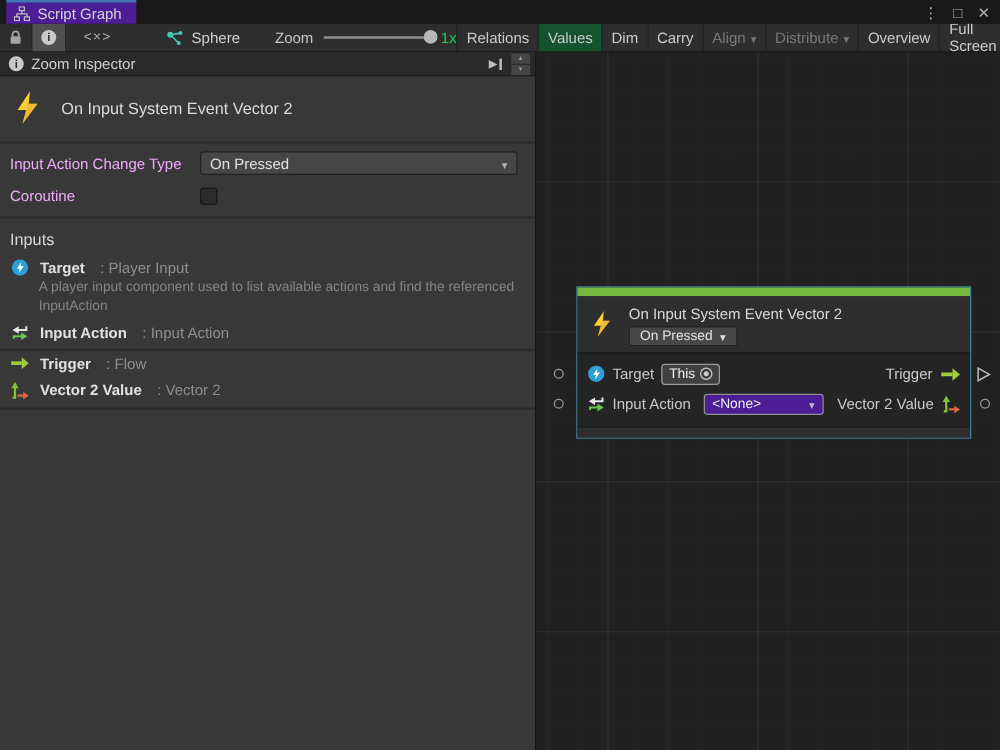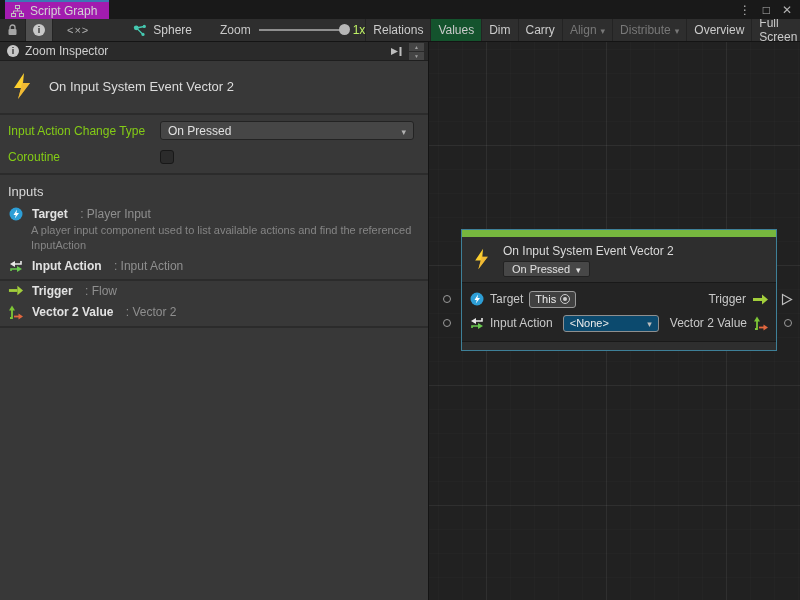--- a/index.html
+++ b/index.html
@@ -1,35 +1,35 @@
 <!DOCTYPE html>
 <html><head>
 <meta charset="utf-8">
 <style>
   * { margin:0; padding:0; box-sizing:border-box; }
   html,body { width:800px; height:600px; overflow:hidden; }
   body { background:#191919; font-family:"Liberation Sans", sans-serif; color:#c8c8c8; }
 
   
   .tabstrip { height:19px; background:#191919; display:flex; align-items:stretch; position:relative; }
-  .tab { margin-left:5px; background:#a21caf; border-top:2px solid #3d76b4; display:flex; align-items:center; gap:6px; padding:0 12px 0 6px; font-size:12px; color:#d4d4d4; }
+  .tab { margin-left:5px; background:#4c1d95; border-top:2px solid #3d76b4; display:flex; align-items:center; gap:6px; padding:0 12px 0 6px; font-size:12px; color:#d4d4d4; }
   .win-controls { position:absolute; right:8px; top:0; height:19px; display:flex; align-items:center; gap:12px; color:#b4b4b4; font-size:12px; }
   .win-controls span { cursor:default; }
 
   
   .toolbar { height:23px; background:#2e2e2e; border-bottom:1px solid #141414; display:flex; align-items:stretch; font-size:12px; color:#c8c8c8; }
   .tb-btn { display:flex; align-items:center; justify-content:center; padding:0 7px; }
   .tb-btn.bordered { border-right:1px solid #242424; }
   .tb-btn.active { background:#505050; }
   .code-glyph { color:#b0b0b0; font-size:11px; letter-spacing:1px; padding:0 14px; display:flex; align-items:center; }
   .graph-ref { display:flex; align-items:center; gap:6px; margin-left:30px; color:#d0d0d0; }
   .zoom-group { display:flex; align-items:center; gap:8px; margin-left:28px; }
   .zoom-track { width:86px; height:2px; background:#8f8f8f; position:relative; }
   .zoom-handle { position:absolute; right:-5px; top:-5px; width:11px; height:11px; border-radius:50%; background:#b6b6b6; }
-  .zoom-val { color:#bef264; }
+  .zoom-val { color:#22c55e; }
   .right-buttons { margin-left:auto; display:flex; align-items:stretch; }
   .rb { display:flex; align-items:center; gap:4px; padding:0 7px; border-left:1px solid #232323; color:#cbcbcb; }
   .rb.active { background:#14532d; }
   .rb.disabled { color:#787878; }
   .dd-arrow { font-size:9px; color:inherit; transform:translateY(1px); }
 
   
   .main { display:flex; height:558px; }
 
   
@@ -38,21 +38,21 @@
   .insp-header .label { flex:1; }
   .info-circ { width:12px; height:12px; border-radius:50%; background:#c9c9c9; color:#2b2b2b; font-size:9px; font-weight:bold; display:flex; align-items:center; justify-content:center; flex:none; }
   .scroll-stack { display:flex; flex-direction:column; gap:1px; }
   .scroll-btn { width:15px; height:8px; background:#454545; color:#9d9d9d; font-size:5px; display:flex; align-items:center; justify-content:center; }
 
   .title-block { padding:11px 12px 13px 10px; display:flex; align-items:center; gap:15px; flex:none; }
   .insp-title { font-size:13px; color:#dcdcdc; }
   .divider { height:2px; background:#2b2b2b; flex:none; }
 
   .frow { display:flex; align-items:center; height:21px; padding-left:8px; margin-top:5px; flex:none; }
-  .flabel { width:152px; font-size:12px; color:#84cc16; flex:none; }
+  .flabel { width:152px; font-size:12px; color:#f0abfc; flex:none; }
   .dropdown { flex:1; margin-right:14px; height:19px; background:#464646; border:1px solid #232323; border-radius:3px; display:flex; align-items:center; padding:0 7px; font-size:12px; color:#e0e0e0; }
   .dropdown .dd-arrow { margin-left:auto; color:#b2b2b2; }
   .checkbox { width:14px; height:14px; background:#2b2b2b; border:1px solid #181818; border-radius:3px; }
   .gap6 { height:6px; flex:none; }
 
   .sec-head { font-size:13px; color:#d8d8d8; padding:9px 8px 5px; flex:none; }
   .port-row { display:flex; align-items:center; gap:9px; padding:3px 8px 0; flex:none; font-size:12px; }
   .pname { font-weight:bold; color:#e2e2e2; }
   .ptype { color:#8f8f8f; white-space:pre; }
   .port-desc { margin:2px 8px 3px 31px; font-size:11px; color:#858585; line-height:1.35; max-width:388px; flex:none; }
@@ -75,21 +75,21 @@
   .nheader { background:#2e2e2e; padding:6px 10px 5px; display:flex; gap:12px; }
   .ntitlecol { display:flex; flex-direction:column; gap:3px; }
   .ntitle { font-size:12px; color:#dadada; margin-top:1px; }
   .nevent-btn { align-self:flex-start; background:#474747; border:1px solid #222222; border-radius:2px; padding:1px 8px; font-size:11px; color:#e2e2e2; display:flex; align-items:center; gap:6px; }
   .nbody { border-top:1px solid #191919; background:#242424; padding:4px 0 6px; }
   .nrow { height:24px; display:flex; align-items:center; gap:6px; padding:0 8px; font-size:12px; color:#c9c9c9; }
   .nright { margin-left:auto; display:flex; align-items:center; gap:6px; }
   .this-pill { border:1px solid #9a9a9a; border-radius:3px; background:#404040; height:17px; display:flex; align-items:center; gap:4px; padding:0 5px; font-size:11px; color:#ececec; }
   .target-picker { width:10px; height:10px; border:1px solid #cccccc; border-radius:50%; position:relative; }
   .target-picker::after { content:""; position:absolute; left:2px; top:2px; width:4px; height:4px; border-radius:50%; background:#cccccc; }
-  .none-dd { border:1px solid #8f8f8f; border-radius:3px; background:#0c4a6e; height:17px; width:96px; display:flex; align-items:center; padding:0 6px; font-size:11px; color:#ececec; margin-left:4px; }
+  .none-dd { border:1px solid #8f8f8f; border-radius:3px; background:#4c1d95; height:17px; width:96px; display:flex; align-items:center; padding:0 6px; font-size:11px; color:#ececec; margin-left:4px; }
   .none-dd .dd-arrow { margin-left:auto; color:#bdbdbd; }
   .nfooter { height:9px; background:#2e2e2e; border-top:1px solid #191919; }
 
   .port { position:absolute; }
   .port-circle { width:8px; height:8px; border:1px solid #9a9a9a; border-radius:50%; background:transparent; }
   .pl1 { left:-19px; top:65px; }
   .pl2 { left:-19px; top:89px; }
   .pr1 { right:-17px; top:63px; }
   .pr2 { right:-16px; top:89px; }
 

